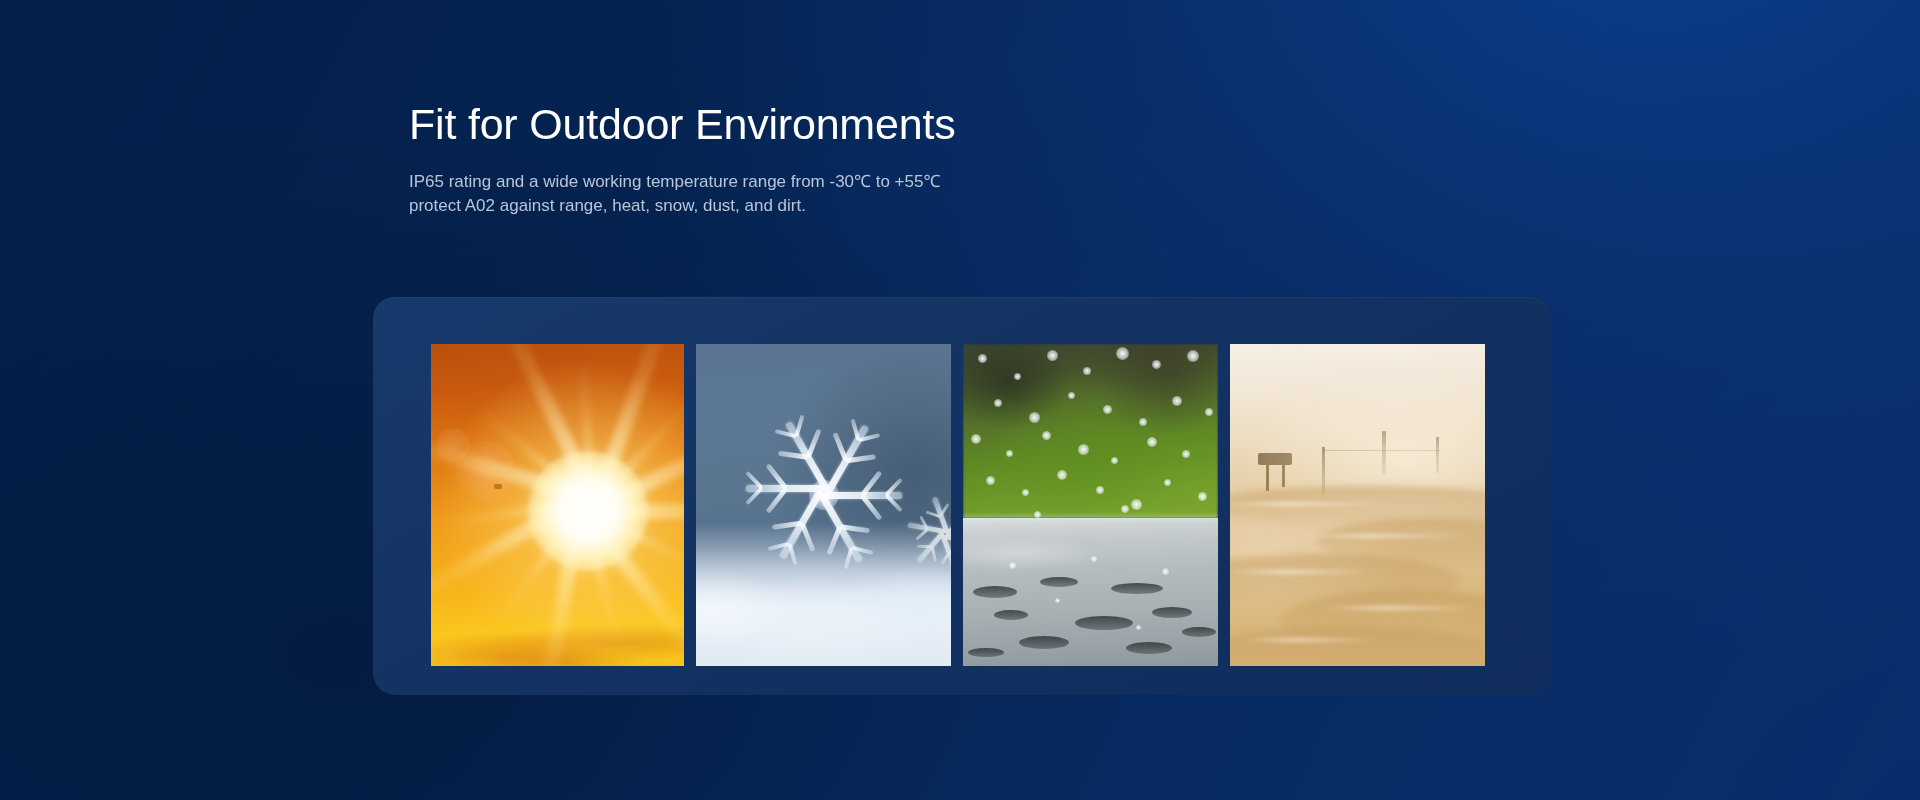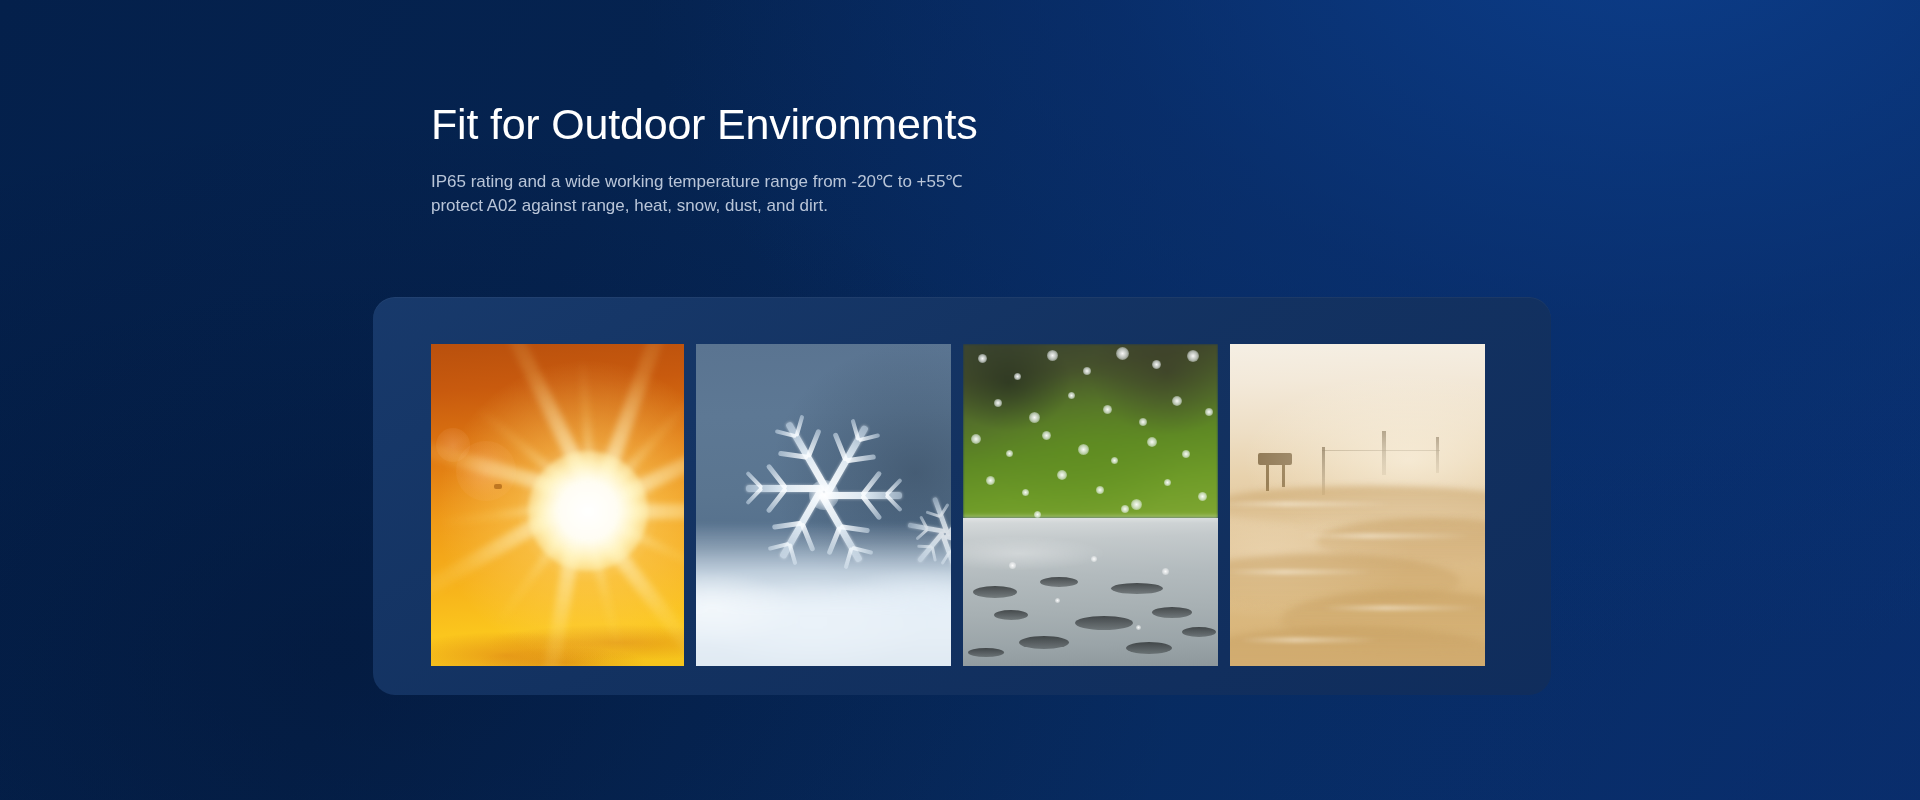--- a/index.html
+++ b/index.html
@@ -21,21 +21,21 @@
       linear-gradient(118deg, #04204b 0%, #052350 30%, #072a5e 58%, #083070 100%);
   }
   .bg-vignette {
     position:absolute; inset:0;
     background:radial-gradient(ellipse 1400px 900px at 18% 82%, rgba(2,16,42,0.38) 0%, rgba(2,16,42,0.0) 60%);
   }
 
   .stage { position:absolute; inset:0; }
 
   
-  .copy { position:absolute; left:431px; top:100px; width:700px; }
+  .copy { position:absolute; left:409px; top:100px; width:700px; }
   .headline {
     font-size:43px;
     line-height:1.12;
     font-weight:400;
     color:#ffffff;
     letter-spacing:-0.2px;
     white-space:nowrap;
   }
   .subcopy {
     margin-top:22px;
@@ -295,21 +295,21 @@
 <body>
 
 <div class="stage">
 
   <div class="bg-base"></div>
   <div class="bg-vignette"></div>
 
   <div class="copy">
     <h1 class="headline">Fit for Outdoor Environments</h1>
     <div class="subcopy">
-      <span class="ln">IP65 rating and a wide working temperature range from -20℃ to +55℃</span>
+      <span class="ln">IP65 rating and a wide working temperature range from -30℃ to +55℃</span>
       <span class="ln">protect A02 against range, heat, snow, dust, and dirt.</span>
     </div>
   </div>
 
   <div class="card">
     <div class="gallery">
 
       <div class="tile w1">
         <div class="sun-sky"></div>
         <div class="sun-flare-b"></div>

